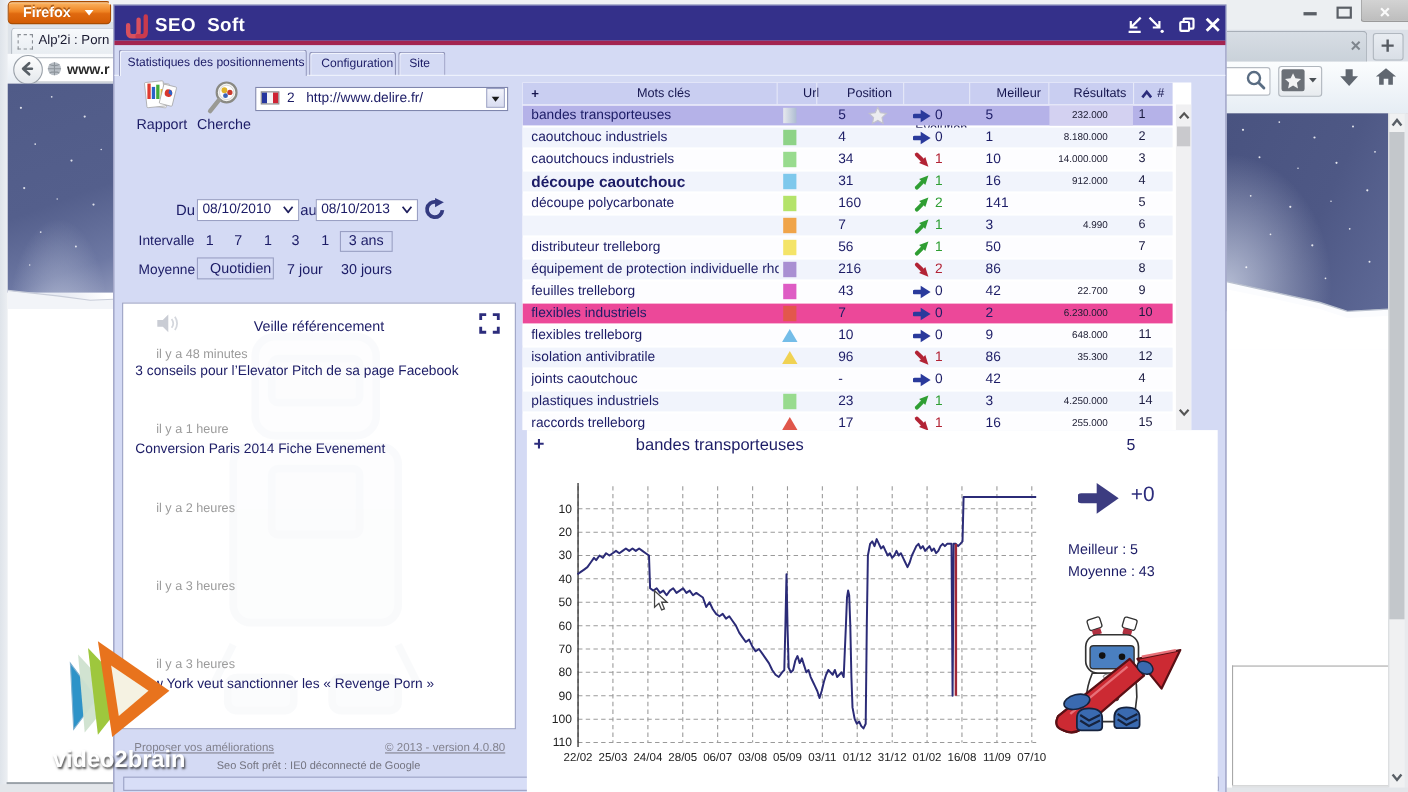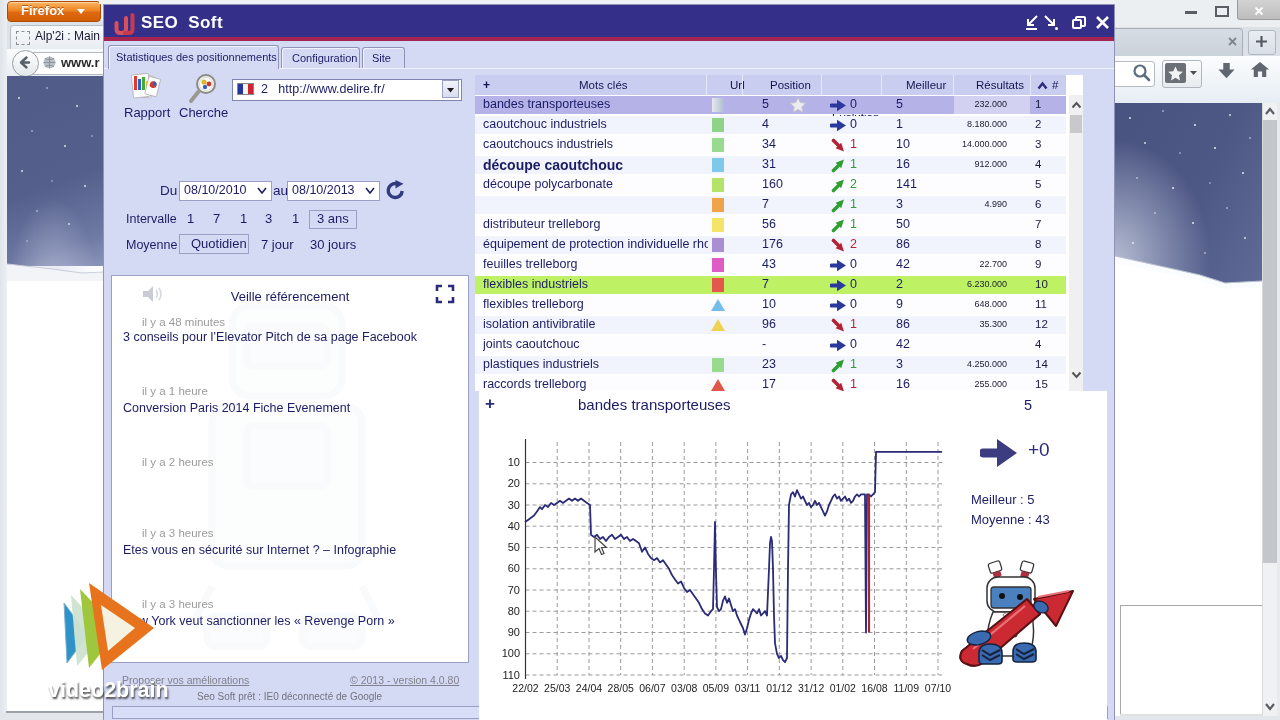--- a/index.html
+++ b/index.html
@@ -12,21 +12,21 @@
 <div id="stage">
 
 <div class="abs" id="ff-left" style="left:0;top:0;width:103px;height:720px;background:#eef0f3;">
 
   <div class="abs" style="left:0;top:0;width:7px;height:720px;background:linear-gradient(90deg,#dfe4ea,#eceff3);"></div>
 
   <div class="abs" style="left:7px;top:20px;width:96px;height:29px;background:#dee3e9;"></div>
 
   <div class="abs" style="left:10px;top:25px;width:93px;height:24px;background:linear-gradient(#f8fafc,#e7ecf1);border:1px solid #b8bfc7;border-bottom:none;border-radius:4px 0 0 0;"></div>
   <div class="abs" style="left:16px;top:31px;width:12px;height:12px;border:1px dashed #8a8f96;"></div>
-  <div class="abs" style="left:35px;top:29px;font-size:12px;color:#1a1a30;white-space:nowrap;">Alp'2i : Main</div>
+  <div class="abs" style="left:35px;top:29px;font-size:12px;color:#1a1a30;white-space:nowrap;">Alp'2i : Porn</div>
 
   <div class="abs" style="left:7px;top:49px;width:96px;height:27px;background:linear-gradient(#f9fbfd,#e9eef4);"></div>
 
   <div class="abs" style="left:30px;top:52px;width:73px;height:21px;background:#fff;border:1px solid #b4bac1;border-radius:3px 0 0 3px;"></div>
 
   <div class="abs" style="left:12px;top:50px;width:25px;height:25px;border-radius:50%;background:linear-gradient(#fefefe,#e4e8ec);border:1px solid #9aa1a9;"></div>
   <svg class="abs" style="left:16px;top:54px;" width="17" height="17" viewBox="0 0 17 17">
         <path d="M10.5 3.5 L5 8.5 L10.5 13.5 M5 8.5 H13" stroke="#585f66" stroke-width="2.4" fill="none" stroke-linecap="round" stroke-linejoin="round"></path>
       </svg>
 
@@ -287,21 +287,20 @@
     <svg class="abs" style="left:323px;top:8px;" width="20" height="20" viewBox="0 0 20 20">
           <path d="M2 7 V2 H7 M13 2 H18 V7 M18 13 V18 H13 M7 18 H2 V13" stroke="#2c2c7c" stroke-width="2.6" fill="none"></path>
         </svg>
 
     <div class="abs" style="left:30px;top:40px;font-size:11.5px;color:#9b9b9b;">il y a 48 minutes</div>
     <div class="abs" style="left:11px;top:54px;font-size:12.5px;color:#1c1c66;white-space:nowrap;">3 conseils pour l’Elevator Pitch de sa page Facebook</div>
     <div class="abs" style="left:30px;top:109px;font-size:11.5px;color:#9b9b9b;">il y a 1 heure</div>
     <div class="abs" style="left:11px;top:125px;font-size:12.5px;color:#1c1c66;white-space:nowrap;">Conversion Paris 2014 Fiche Evenement</div>
     <div class="abs" style="left:30px;top:180px;font-size:11.5px;color:#9b9b9b;">il y a 2 heures</div>
     <div class="abs" style="left:30px;top:251px;font-size:11.5px;color:#9b9b9b;">il y a 3 heures</div>
-    <div class="abs" style="left:11px;top:267px;font-size:12.5px;color:#1c1c66;white-space:nowrap;">Etes vous en sécurité sur Internet ? – Infographie</div>
     <div class="abs" style="left:30px;top:322px;font-size:11.5px;color:#9b9b9b;">il y a 3 heures</div>
     <div class="abs" style="left:11px;top:338px;font-size:12.5px;color:#1c1c66;white-space:nowrap;">New York veut sanctionner les « Revenge Porn »</div>
   </div>
 
   <div class="abs" style="left:18px;top:669px;font-size:10.5px;color:#82828e;text-decoration:underline;">Proposer vos améliorations</div>
   <div class="abs" style="left:246px;top:669px;font-size:10.5px;color:#82828e;text-decoration:underline;">© 2013 - version 4.0.80</div>
   <div class="abs" style="left:93px;top:686px;font-size:10px;color:#73737f;">Seo Soft prêt : IE0 déconnecté de Google</div>
   <div class="abs" style="left:8px;top:701px;width:994px;height:11px;background:#d8def7;border:1px solid #9aa0c4;"></div>
 
   <div class="abs" id="table" style="left:371px;top:70px;width:608px;height:316px;background:#fff;overflow:hidden;">
@@ -416,21 +415,21 @@
             <path d="M13 1.5 L10.2 10.2 L4.6 4.8 Z" fill="#2f9e33"></path>
           </svg>
     <div class="abs" style="left:375px;top:1px;font-size:12.5px;color:#2f9e33;">1</div>
     <div class="abs" style="left:421px;top:1px;font-size:12.5px;color:#1c1c66;">50</div>
     <div class="abs" style="left:460px;top:3px;width:72px;text-align:right;font-size:9px;color:#1a1a30;margin-top:16px;">1.360.000</div>
     <div class="abs" style="left:560px;top:2px;font-size:11.5px;color:#1a1a40;">7</div>
     </div>
     <div class="abs" style="left:0;top:161px;width:591px;height:18px;background:#f1f4fc;">
     <div class="abs" style="left:8px;top:1px;font-size:12.5px;color:#1c1c66;white-space:nowrap;max-width:225px;overflow:hidden;">équipement de protection individuelle rho</div>
     <div class="abs" style="left:237px;top:2px;width:12px;height:14px;background:#a98fd2;"></div>
-    <div class="abs" style="left:287px;top:1px;font-size:12.5px;color:#1c1c66;">176</div>
+    <div class="abs" style="left:287px;top:1px;font-size:12.5px;color:#1c1c66;">216</div>
     <svg class="abs" style="left:356px;top:2px;" width="15" height="15" viewBox="0 0 15 15">
             <path d="M2.5 2.5 L7 7" stroke="#b22335" stroke-width="3.6" stroke-linecap="round"></path>
             <path d="M13 13.5 L4.6 10.2 L10.2 4.8 Z" fill="#b22335"></path>
           </svg>
     <div class="abs" style="left:375px;top:1px;font-size:12.5px;color:#b22335;">2</div>
     <div class="abs" style="left:421px;top:1px;font-size:12.5px;color:#1c1c66;">86</div>
     <div class="abs" style="left:560px;top:2px;font-size:11.5px;color:#1a1a40;">8</div>
     </div>
     <div class="abs" style="left:0;top:181px;width:591px;height:18px;background:#fdfdff;">
     <div class="abs" style="left:8px;top:1px;font-size:12.5px;color:#1c1c66;white-space:nowrap;max-width:225px;overflow:hidden;">feuilles trelleborg</div>
@@ -438,21 +437,21 @@
     <div class="abs" style="left:287px;top:1px;font-size:12.5px;color:#1c1c66;">43</div>
     <svg class="abs" style="left:355px;top:3px;" width="17" height="13" viewBox="0 0 17 13">
             <path d="M1.5 6.5 H8" stroke="#2a3a9c" stroke-width="4" stroke-linecap="round"></path>
             <path d="M7 .8 L16 6.5 L7 12.2 Z" fill="#2a3a9c"></path>
           </svg>
     <div class="abs" style="left:375px;top:1px;font-size:12.5px;color:#1c1c66;">0</div>
     <div class="abs" style="left:421px;top:1px;font-size:12.5px;color:#1c1c66;">42</div>
     <div class="abs" style="left:460px;top:3px;width:72px;text-align:right;font-size:9px;color:#1a1a30;">22.700</div>
     <div class="abs" style="left:560px;top:2px;font-size:11.5px;color:#1a1a40;">9</div>
     </div>
-    <div class="abs" style="left:0;top:201px;width:591px;height:18px;background:#bef264;">
+    <div class="abs" style="left:0;top:201px;width:591px;height:18px;background:#ec4899;">
     <div class="abs" style="left:8px;top:1px;font-size:12.5px;color:#1c1c66;white-space:nowrap;max-width:225px;overflow:hidden;">flexibles industriels</div>
     <div class="abs" style="left:237px;top:2px;width:12px;height:14px;background:#e3574c;"></div>
     <div class="abs" style="left:287px;top:1px;font-size:12.5px;color:#1c1c66;">7</div>
     <svg class="abs" style="left:355px;top:3px;" width="17" height="13" viewBox="0 0 17 13">
             <path d="M1.5 6.5 H8" stroke="#2a3a9c" stroke-width="4" stroke-linecap="round"></path>
             <path d="M7 .8 L16 6.5 L7 12.2 Z" fill="#2a3a9c"></path>
           </svg>
     <div class="abs" style="left:375px;top:1px;font-size:12.5px;color:#1c1c66;">0</div>
     <div class="abs" style="left:421px;top:1px;font-size:12.5px;color:#1c1c66;">2</div>
     <div class="abs" style="left:460px;top:3px;width:72px;text-align:right;font-size:9px;color:#1a1a30;">6.230.000</div>

